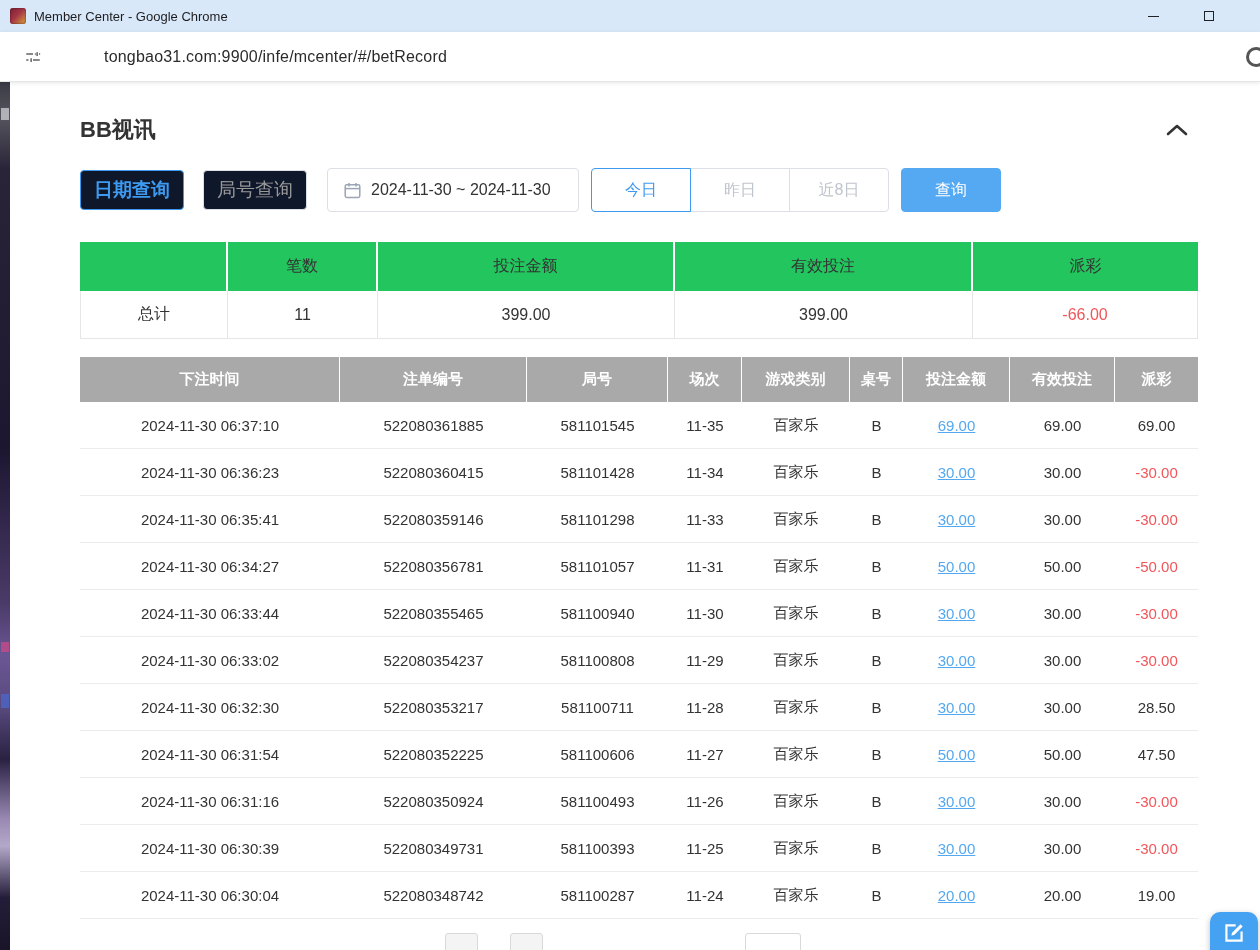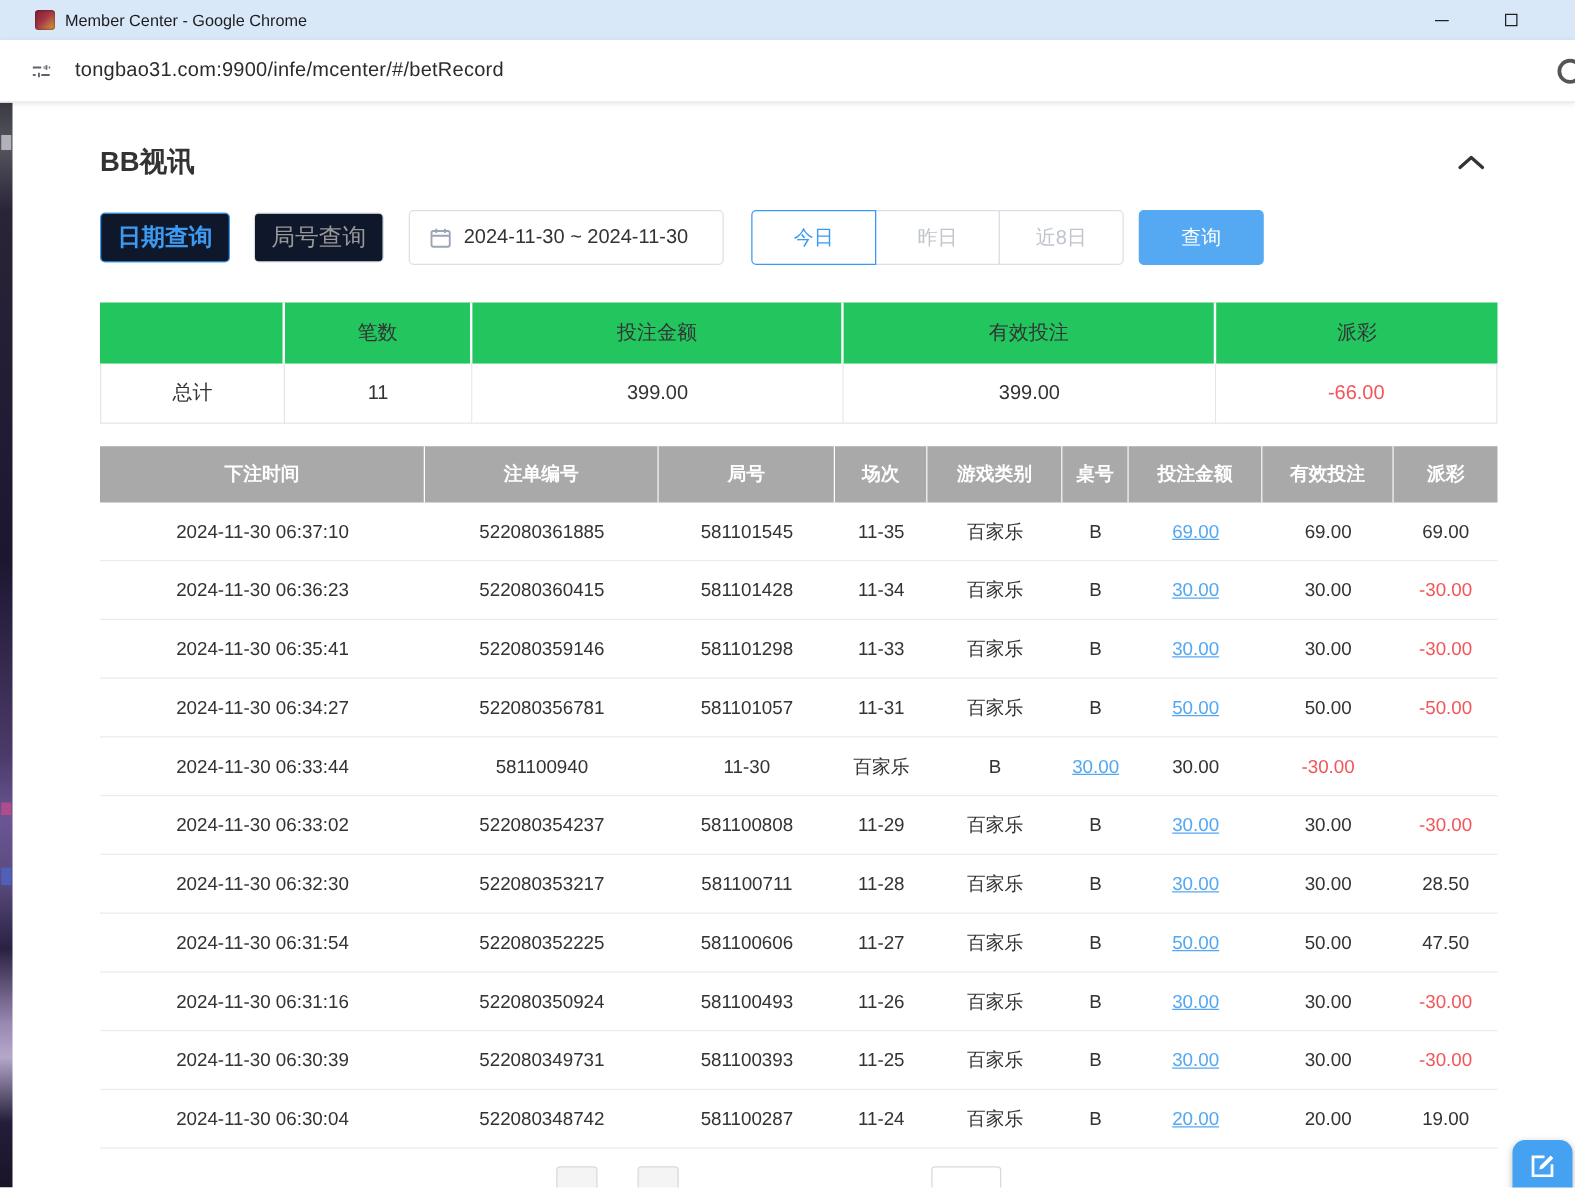--- a/index.html
+++ b/index.html
@@ -3,32 +3,32 @@
 <meta charset="utf-8">
 <style>
   * { margin:0; padding:0; box-sizing:border-box; }
   html,body { width:1260px; height:950px; }
   body {
     position:relative; overflow:hidden; background:#fff;
     font-family:"Liberation Sans","DejaVu Sans",sans-serif; color:#333;
   }
 
   
-  .titlebar { height:32px; background:#d9e8f9; display:flex; align-items:center; padding-left:28px; position:relative; }
+  .titlebar { height:32px; background:#d9e8f9; display:flex; align-items:center; padding-left:10px; position:relative; }
   .app-icon { width:16px; height:16px; border-radius:3px; margin-right:8px;
     background:linear-gradient(135deg,#7a2030 0%,#a33545 45%,#d9a43a 100%); box-shadow:inset 0 0 2px #4d1020; }
   .title-text { font-size:13px; color:#1d1d1f; }
   .win-controls { position:absolute; right:-33px; top:0; height:32px; display:flex; }
   .win-btn { width:56px; height:32px; display:flex; align-items:center; justify-content:center; color:#202124; font-size:12px; cursor:pointer; }
   .min-glyph { width:11px; height:1px; background:#202124; }
   .max-glyph { width:10px; height:10px; border:1px solid #202124; }
 
   
   .addressbar { height:50px; background:#fff; display:flex; align-items:center; position:relative; z-index:3;
-    border-bottom:1px solid #e6e6e6; box-shadow:0 1px 4px rgba(0,0,0,0.10); padding-left:20px; }
+    border-bottom:1px solid #e6e6e6; box-shadow:0 1px 4px rgba(0,0,0,0.10); padding-left:20px;gap:44px; }
   .site-info-icon { display:flex; align-items:center; justify-content:center; width:26px; height:26px; border-radius:50%; cursor:pointer; }
   .url-text { margin-left:14px; font-size:16px; color:#2b2b2b; letter-spacing:0.2px; cursor:text; }
   .addr-right-icon { position:absolute; right:-6px; top:15px; width:20px; height:20px; border-radius:50%;
     border:3px solid #555; background:#fff; }
 
   
   .content { position:absolute; top:82px; left:0; right:0; bottom:0; background:#fff; }
   .left-strip { position:absolute; left:0; top:0; width:10px; bottom:0;
     background:linear-gradient(180deg,#3a3a44 0%,#55555e 4%,#2a2438 10%,#1c1630 42%,#4a3a68 60%,#6b5694 66%,#584a7e 72%,#2a2142 78%,#9a8ab4 85%,#b4a8c8 88%,#241d3a 94%,#1a1428 100%); }
   .left-strip .frag { position:absolute; left:1px; width:8px; }
@@ -49,21 +49,21 @@
   .btn.outline { width:104px; height:40px; color:#999; }
   .btn.outline.active { color:#3d9af0; border-color:#3d9af0; font-weight:700; }
   .btn.outline + .btn.outline { margin-left:19px; }
   .date-input { margin-left:20px; width:252px; height:44px; border:1px solid #dcdfe6; border-radius:4px;
     display:flex; align-items:center; padding-left:16px; cursor:pointer; background:#fff; }
   .date-input .cal-icon { display:flex; margin-right:10px; }
   .date-input .date-text { font-size:16px; color:#333; }
   .quick-group { display:flex; margin-left:12px; }
   .quick { width:100px; height:44px; background:#fff; border:1px solid #dcdfe6; font-size:16px; color:#c0c4cc;
     cursor:pointer; margin-left:-1px; position:relative; font-family:inherit; }
-  .quick:first-child { border-radius:4px 0 0 4px; margin-left:10px; }
+  .quick:first-child { border-radius:4px 0 0 4px; margin-left:0; }
   .quick:last-child { border-radius:0 4px 4px 0; }
   .quick.active { color:#3d9af0; border-color:#3d9af0; z-index:1; }
   .btn.search { margin-left:12px; width:100px; height:44px; background:#54a9f2; border-color:#54a9f2;
     color:#fff; font-size:16px; }
 
   
   .summary-table { margin-top:30px; width:1118px; }
   .sum-row { display:grid; grid-template-columns:148px 150px 297px 298px 225px; }
   .sum-row .cell { display:flex; align-items:center; justify-content:center; font-size:16px; color:#333; }
   .sum-row.head .cell { height:49px; background:#22c55e; border-right:2px solid #fff; }
@@ -237,20 +237,21 @@
     <div class="bt-cell">11-31</div>
     <div class="bt-cell">百家乐</div>
     <div class="bt-cell">B</div>
     <div class="bt-cell link">50.00</div>
     <div class="bt-cell">50.00</div>
     <div class="bt-cell neg">-50.00</div>
   </div>
 
   <div class="bt-row">
     <div class="bt-cell">2024-11-30 06:33:44</div>
+    <div class="bt-cell">522080355465</div>
     <div class="bt-cell">581100940</div>
     <div class="bt-cell">11-30</div>
     <div class="bt-cell">百家乐</div>
     <div class="bt-cell">B</div>
     <div class="bt-cell link">30.00</div>
     <div class="bt-cell">30.00</div>
     <div class="bt-cell neg">-30.00</div>
   </div>
 
   <div class="bt-row">

